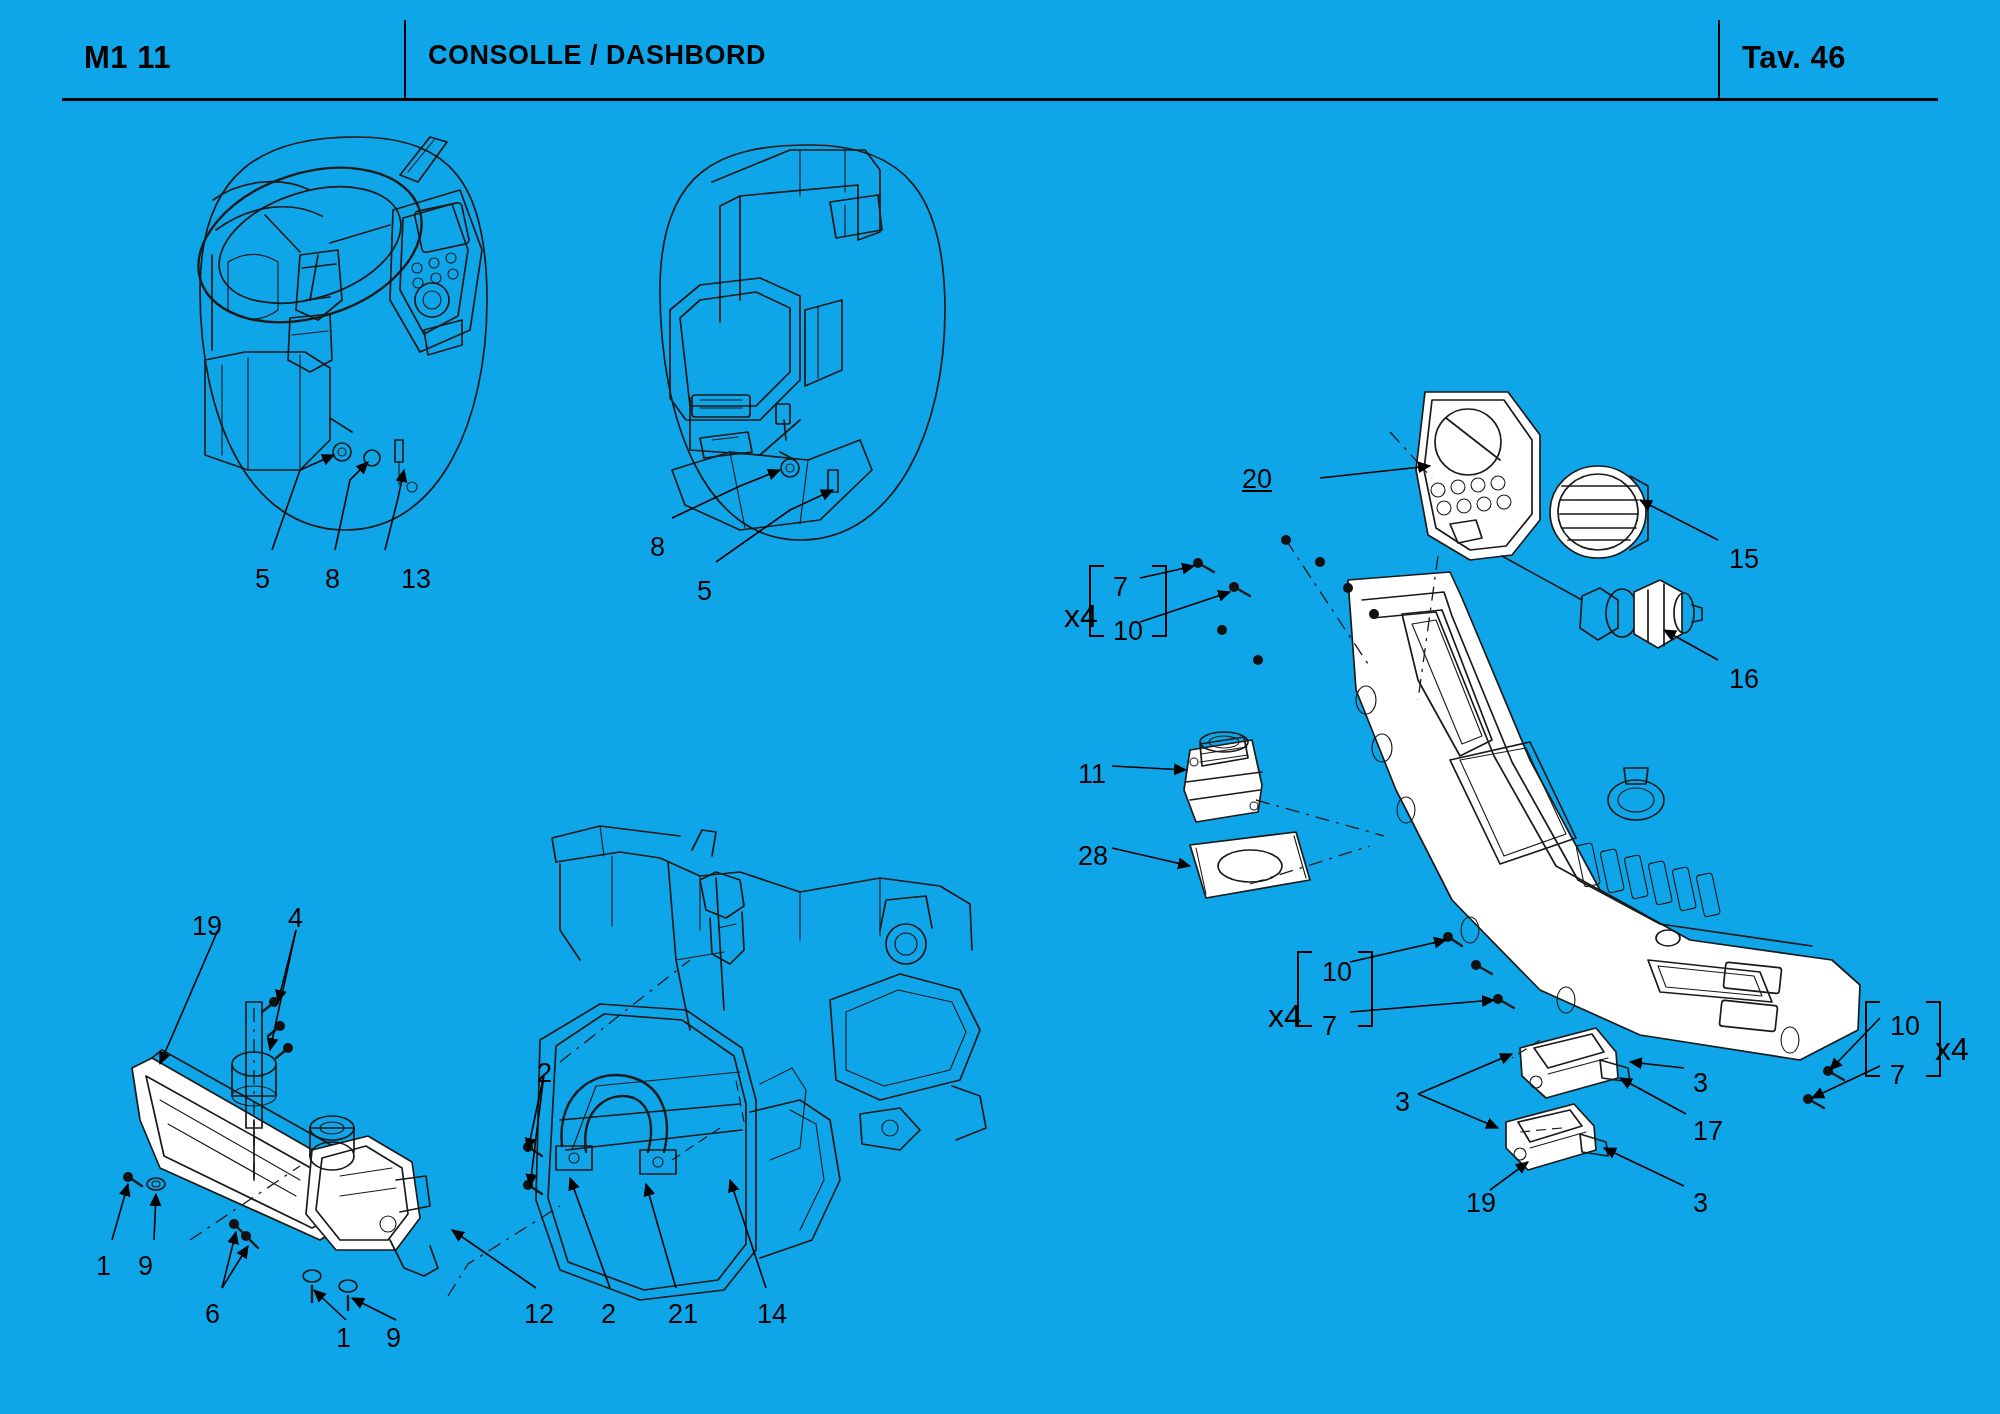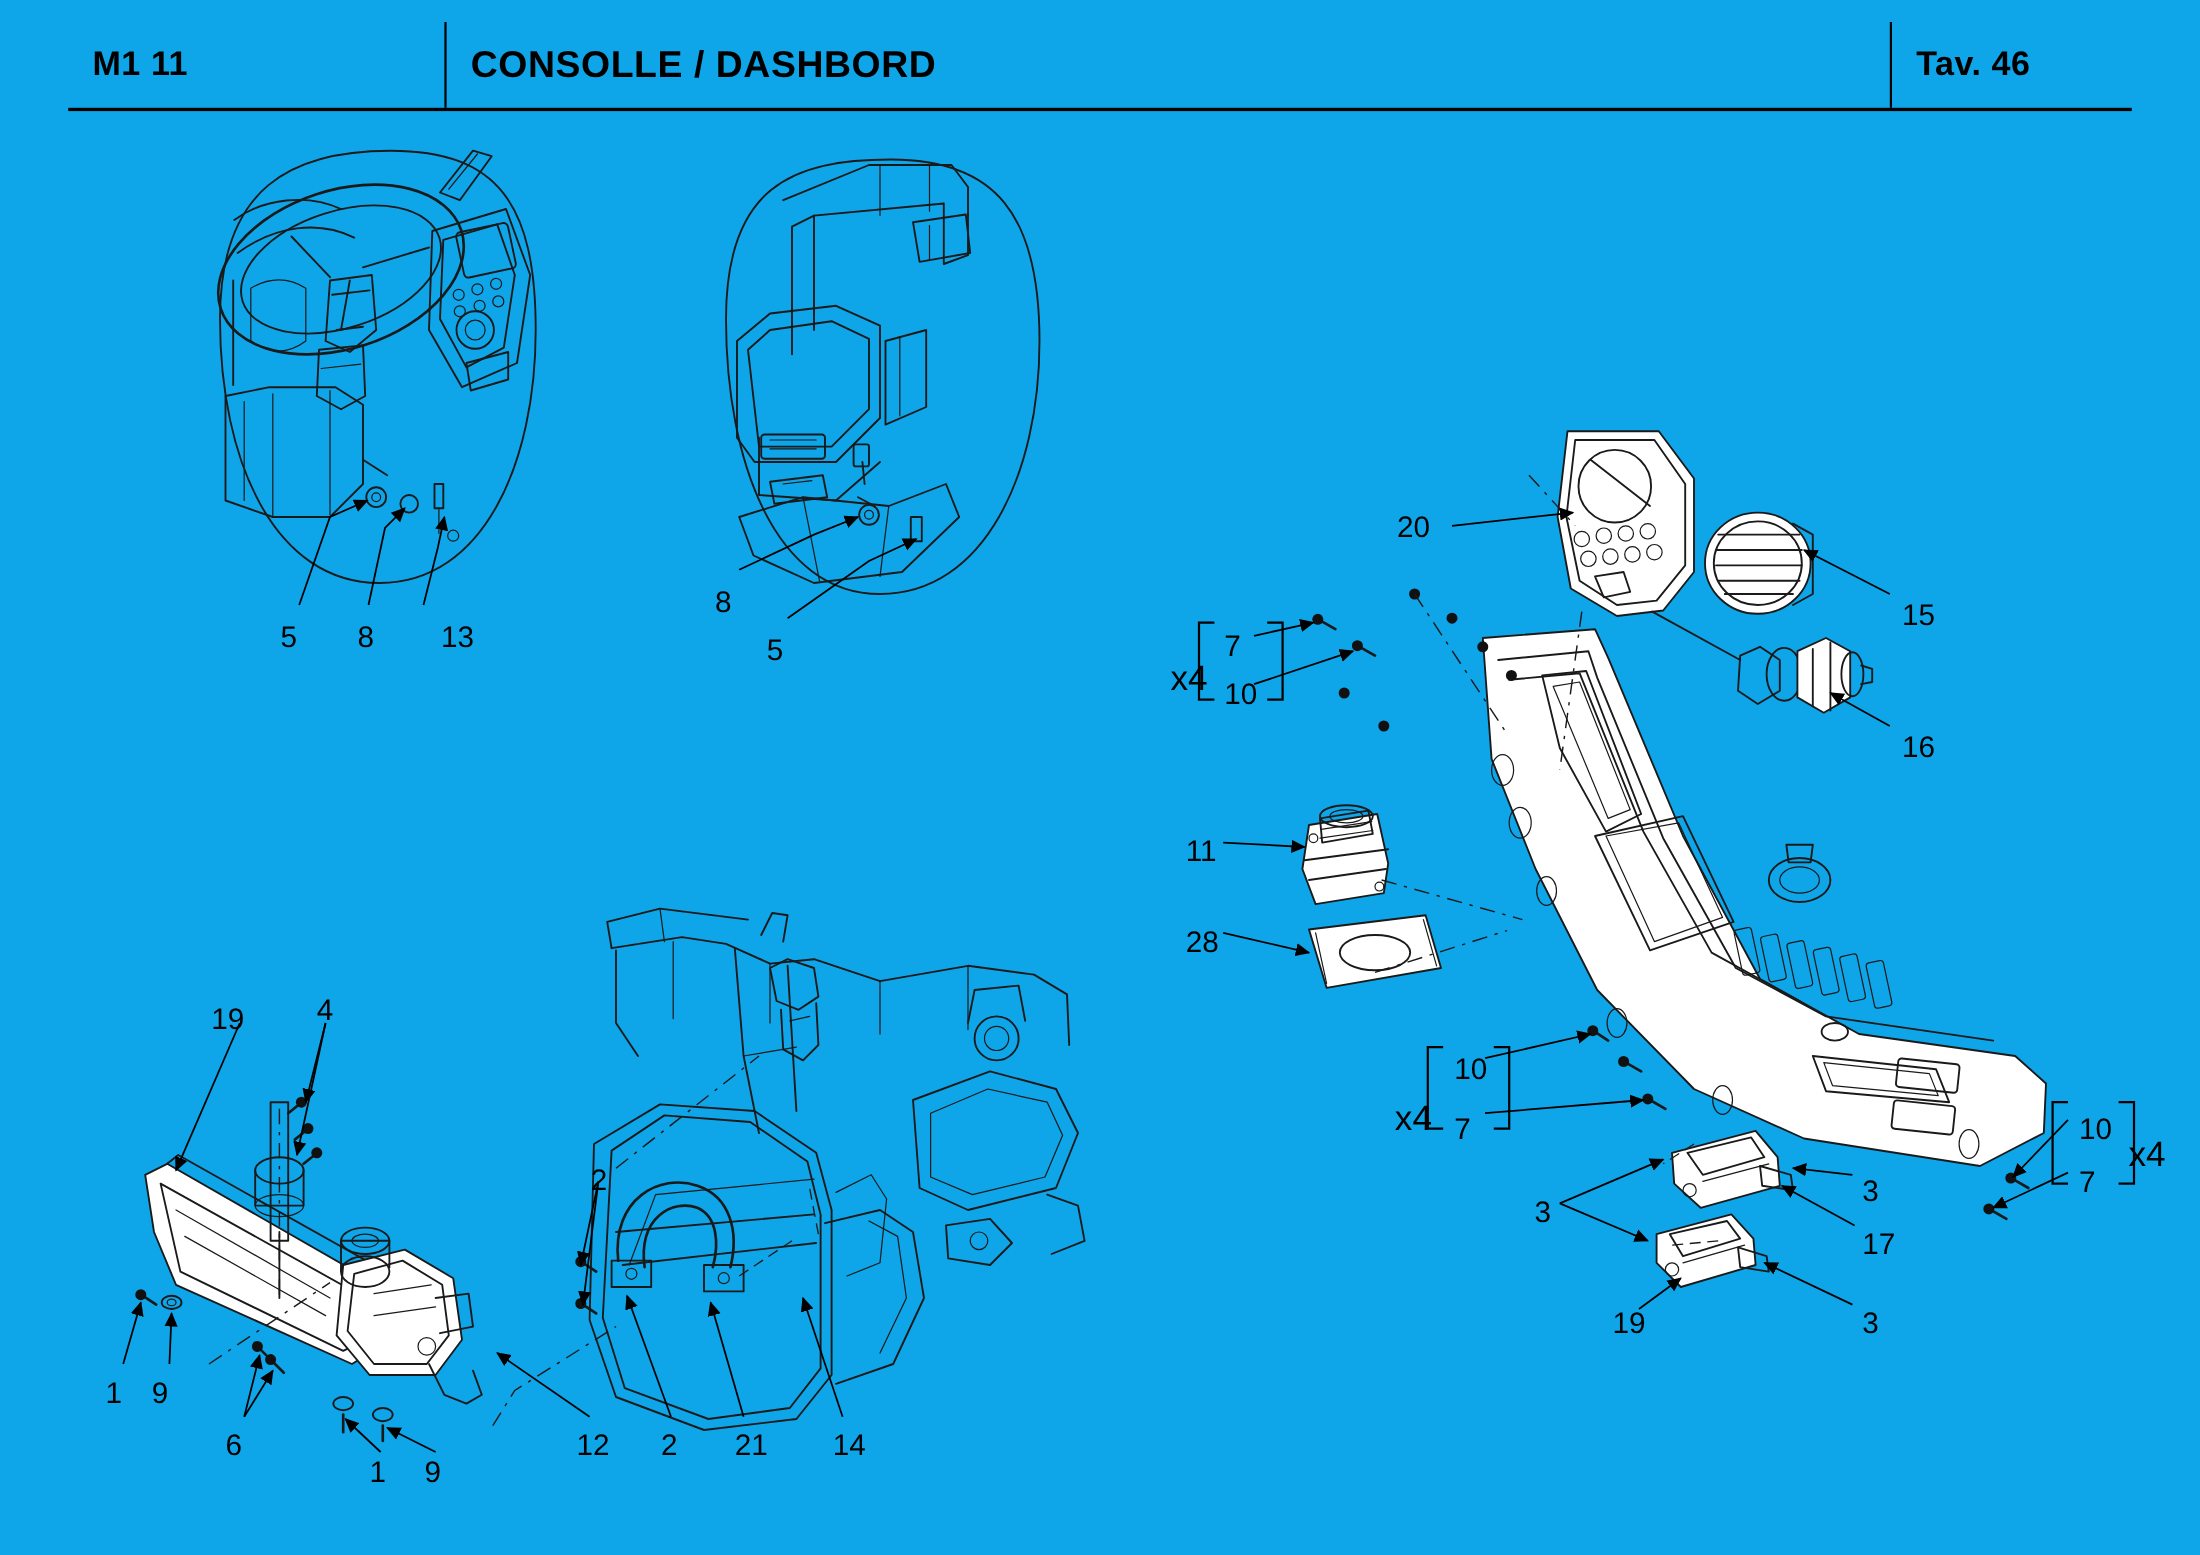--- a/index.html
+++ b/index.html
@@ -50,21 +50,21 @@
     top: 40px;
     font-size: 31px;
     font-weight: bold;
     letter-spacing: 0.5px;
     white-space: nowrap;
   }
   #hdr-title {
     position: absolute;
     left: 428px;
     top: 40px;
-    font-size: 34px;
+    font-size: 27px;
     font-weight: bold;
     letter-spacing: 0.5px;
     white-space: nowrap;
   }
   #hdr-plate {
     position: absolute;
     left: 1742px;
     top: 40px;
     font-size: 31px;
     font-weight: bold;
@@ -531,21 +531,21 @@
   </div>
 
   <div>
 
     <div class="callout" style="left:255px; top:566px;">5</div>
     <div class="callout" style="left:325px; top:566px;">8</div>
     <div class="callout" style="left:373px; top:566px;margin-left:28px;">13</div>
     <div class="callout" style="left:650px; top:534px;">8</div>
     <div class="callout" style="left:697px; top:578px;">5</div>
 
-    <div class="callout" style="left:1270px; top:466px;">20</div>
+    <div class="callout" style="left:1242px; top:466px;text-decoration:underline;">20</div>
     <div class="callout" style="left:1729px; top:546px;">15</div>
     <div class="callout" style="left:1729px; top:666px;">16</div>
     <div class="callout" style="left:1113px; top:574px;">7</div>
     <div class="callout" style="left:1113px; top:618px;">10</div>
     <div class="callout" style="left:1078px; top:761px;">11</div>
     <div class="callout" style="left:1078px; top:843px;">28</div>
     <div class="callout" style="left:1322px; top:959px;">10</div>
     <div class="callout" style="left:1322px; top:1013px;">7</div>
     <div class="callout" style="left:1395px; top:1089px;">3</div>
     <div class="callout" style="left:1693px; top:1070px;">3</div>

